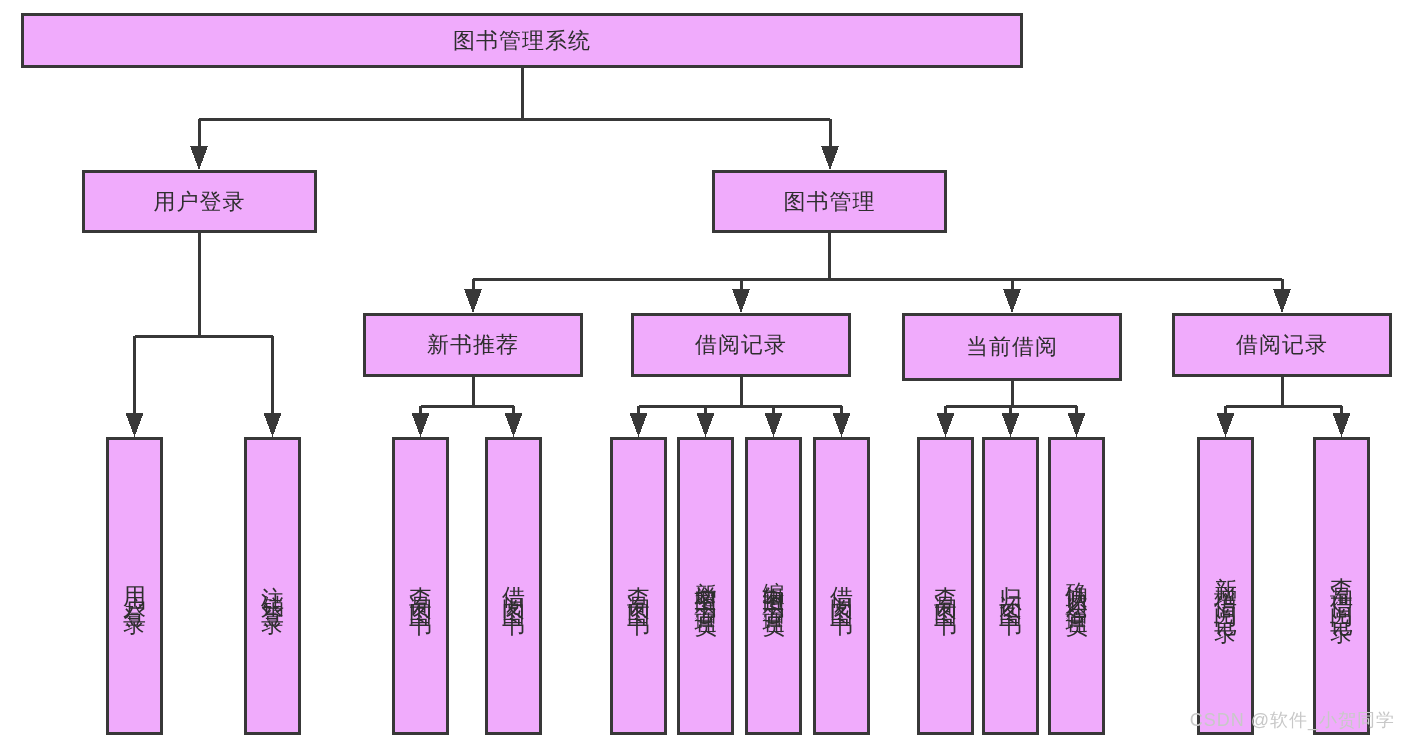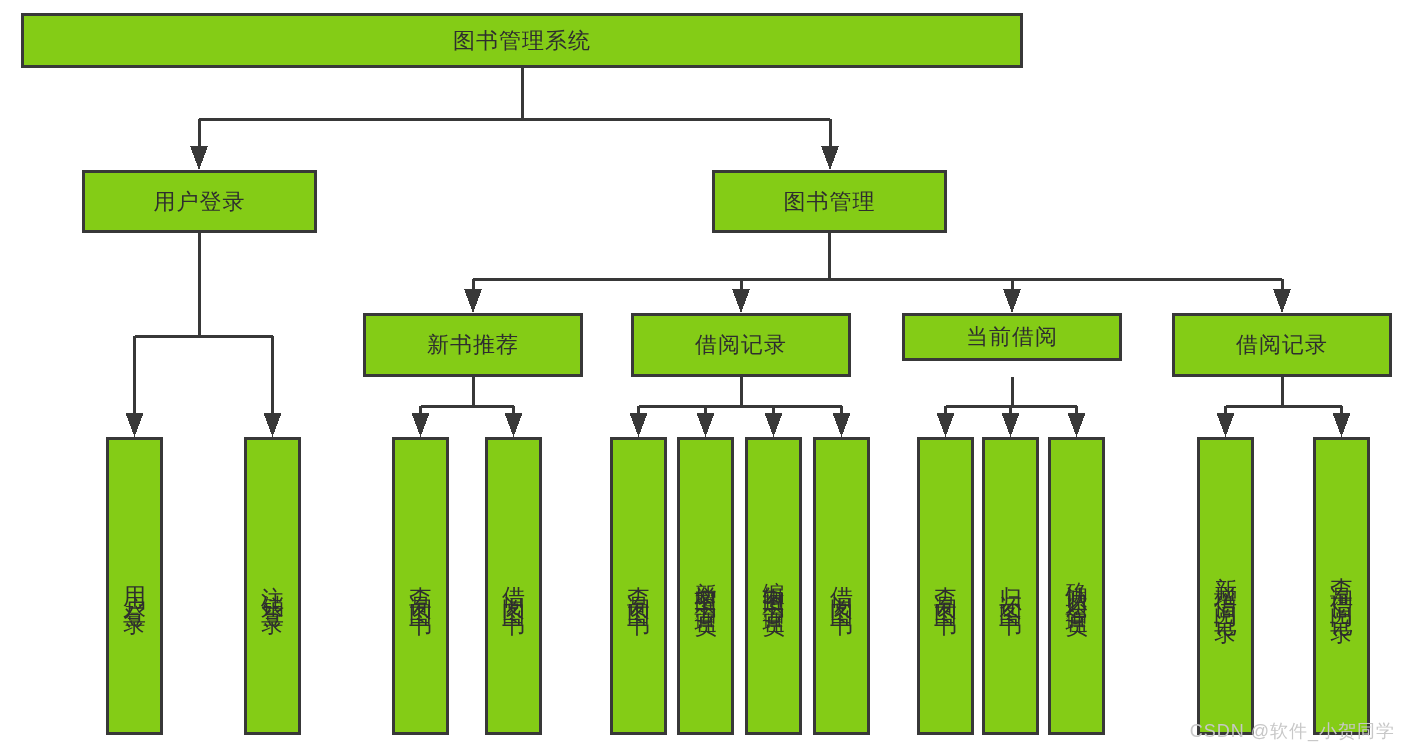--- a/index.html
+++ b/index.html
@@ -13,21 +13,21 @@
     position:relative;
     width:1405px;height:747px;
     background:var(--bg);
     font-family:"Liberation Sans","DejaVu Sans",sans-serif;
     color:var(--text);
     overflow:hidden;
   }
   .node{
     position:absolute;
     box-sizing:border-box;
-    background:#84cc16;
+    background:#f0abfc;
     border:3px solid var(--line);
     display:flex;
     align-items:center;
     justify-content:center;
     text-align:center;
     font-size:22px;
     letter-spacing:1px;
     color:var(--text);
     z-index:2;
   }
@@ -51,21 +51,21 @@
     stroke-width:3;
     fill:none;
   }
   svg.connectors polygon{
     fill:var(--line);
     stroke:none;
   }
   .watermark{
     position:absolute;
     right:10px;
-    bottom:4px;
+    bottom:15px;
     font-size:18px;
     letter-spacing:1px;
     color:var(--wm);
     z-index:3;
     white-space:nowrap;
   }
 </style>
 </head>
 <body>
 
@@ -143,21 +143,21 @@
   <div class="node" style="left:363px;top:313px;width:220px;height:64px">
     <span>新书推荐</span>
   </div>
 
   <div class="node" style="left:712px;top:170px;width:235px;height:63px">
     <span>图书管理</span>
   </div>
   <div class="node" style="left:631px;top:313px;width:220px;height:64px">
     <span>借阅记录</span>
   </div>
-  <div class="node" style="left:902px;top:313px;width:220px;height:48px">
+  <div class="node" style="left:902px;top:313px;width:220px;height:68px">
     <span>当前借阅</span>
   </div>
   <div class="node" style="left:1172px;top:313px;width:220px;height:64px">
     <span>借阅记录</span>
   </div>
 
   <div class="node leaf" style="left:106px;top:437px;width:57px;height:298px">
     <span>用户登录</span>
   </div>
   <div class="node leaf" style="left:244px;top:437px;width:57px;height:298px">

